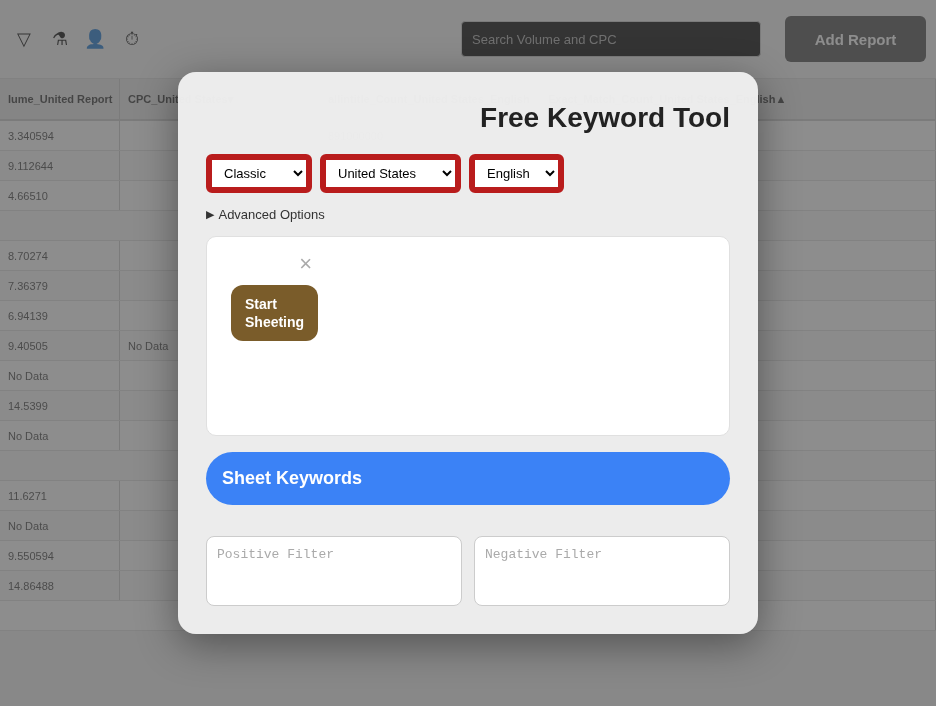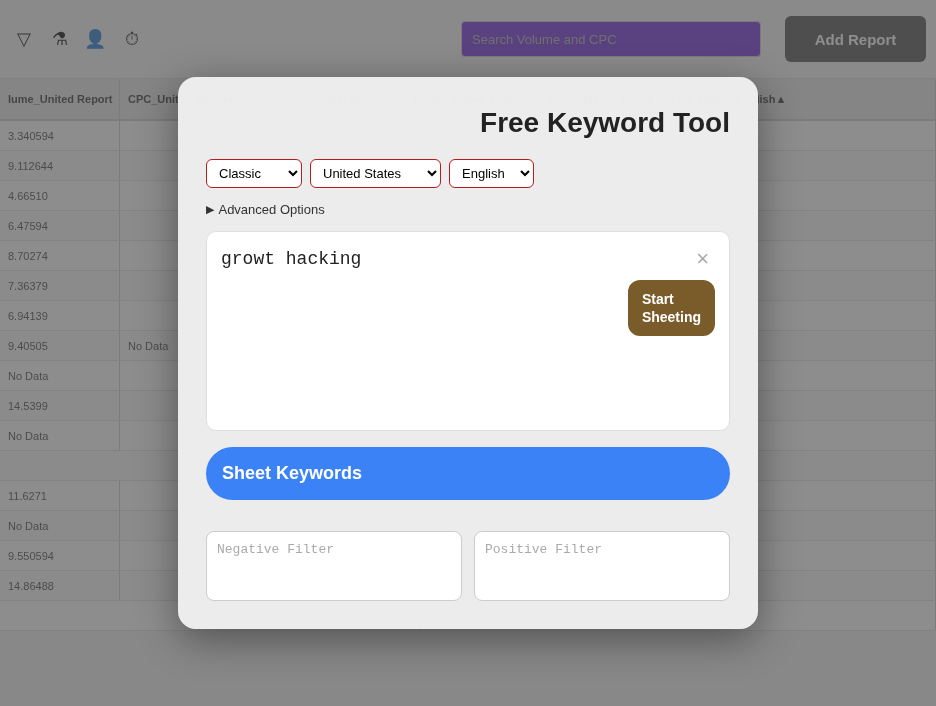--- a/index.html
+++ b/index.html
@@ -27,21 +27,21 @@
       display: flex;
       align-items: center;
       background: #f5f5f5;
       border-bottom: 1px solid #ddd;
       height: 79px;
       padding: 0 10px;
       gap: 8px;
     }
 
     .bg-search-box {
-      background: #6d28d9;
+      background: #000000;
       border: 1px solid #ccc;
       border-radius: 4px;
       width: 300px;
       height: 36px;
       display: flex;
       align-items: center;
       padding: 0 10px;
       color: #aaa;
       font-size: 13px;
     }
@@ -139,21 +139,21 @@
     }
 
     .modal-controls {
       display: flex;
       align-items: center;
       gap: 8px;
       margin-bottom: 14px;
     }
 
     .modal-select {
-      border: 1px solid #b91c1c;
+      border: 6px solid #b91c1c;
       border-radius: 6px;
       padding: 5px 8px;
       font-size: 13px;
       background: #fff;
       cursor: pointer;
     }
 
     .modal-advanced {
       display: flex;
       align-items: center;
@@ -322,21 +322,20 @@
       <div class="bg-col bg-col-3">903000</div>
       <div class="bg-col bg-col-4"></div>
     </div>
     <div class="bg-row">
       <div class="bg-col bg-col-1">4.66510</div>
       <div class="bg-col bg-col-2"></div>
       <div class="bg-col bg-col-3"></div>
       <div class="bg-col bg-col-4"></div>
     </div>
     <div class="bg-row">
-      <div class="bg-col bg-col-1">6.47594</div>
       <div class="bg-col bg-col-2"></div>
       <div class="bg-col bg-col-3"></div>
       <div class="bg-col bg-col-4"></div>
     </div>
     <div class="bg-row">
       <div class="bg-col bg-col-1">8.70274</div>
       <div class="bg-col bg-col-2"></div>
       <div class="bg-col bg-col-3"></div>
       <div class="bg-col bg-col-4"></div>
     </div>
@@ -434,26 +433,25 @@
       <option>French</option>
     </select>
   </div>
 
   <div class="modal-advanced">
     <span class="arrow">▶</span>
     <span>Advanced Options</span>
   </div>
 
   <div class="keyword-area-wrapper">
-    <textarea class="keyword-textarea" style="">growt hacking</textarea>
     <div class="keyword-controls">
       <button class="clear-btn">×</button>
       <button class="start-sheeting-btn">Start<br>Sheeting</button>
     </div>
   </div>
 
   <button class="sheet-keywords-btn">Sheet Keywords</button>
 
   <div class="filter-row">
+    <textarea class="filter-textarea" placeholder="Positive Filter" style=""></textarea>
     <textarea class="filter-textarea" placeholder="Negative Filter" style=""></textarea>
-    <textarea class="filter-textarea" placeholder="Positive Filter" style=""></textarea>
   </div>
 </div>
 
 </body></html>

